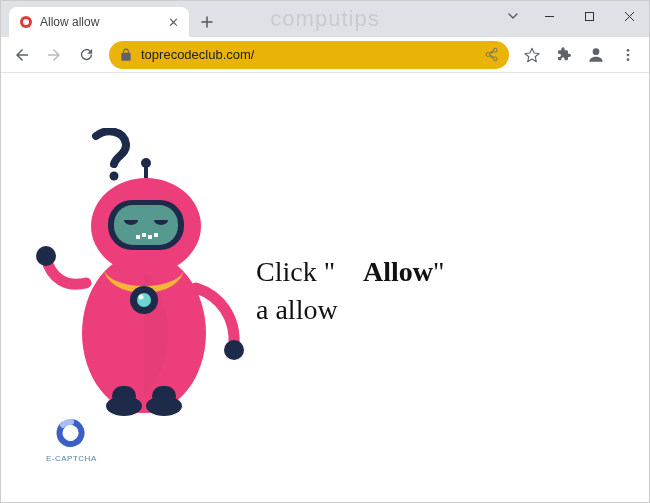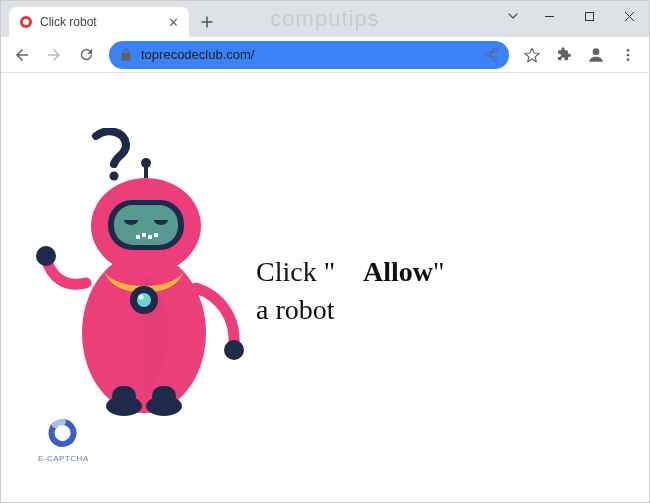--- a/index.html
+++ b/index.html
@@ -114,21 +114,21 @@
       align-items: center;
       justify-content: center;
       border-radius: 50%;
       cursor: pointer;
       color: #5f6368;
     }
     .tb-btn.disabled { color: #bbb; cursor: default; }
     .addrbar {
       flex: 1;
       height: 28px;
-      background: #3b82f6;
+      background: #eab308;
       border-radius: 14px;
       margin: 0 6px;
       display: flex;
       align-items: center;
       padding: 0 10px;
       gap: 8px;
     }
     .addrbar .lock { color: #5f6368; display: flex; }
     .addrbar .url {
       flex: 1;
@@ -158,21 +158,21 @@
       left: 255px;
       top: 180px;
       font-family: Georgia, "Times New Roman", serif;
       font-size: 28px;
       line-height: 1.35;
       color: #111;
     }
     .message .bold { font-weight: bold; margin-left: 28px; }
     .captcha {
       position: absolute;
-      left: 37px;
+      left: 45px;
       top: 345px;
       text-align: center;
     }
     .captcha-label {
       font-size: 8px;
       color: #5a7fb0;
       letter-spacing: 0.5px;
       margin-top: 2px;
     }
   </style>
@@ -182,21 +182,21 @@
 <div class="titlebar">
   <span class="watermark">computips</span>
   <div class="tabs">
     <div class="tab">
       <span class="favicon">
         <svg width="14" height="14" viewBox="0 0 14 14">
             <circle cx="7" cy="7" r="6" fill="#e53935"></circle>
             <circle cx="7" cy="7" r="3" fill="#fff"></circle>
           </svg>
       </span>
-      <span>Click robot</span>
+      <span>Allow allow</span>
       <span class="close">✕</span>
     </div>
     <div class="new-tab">
       <svg width="14" height="14" viewBox="0 0 14 14">
           <path d="M7 2v10M2 7h10" stroke="#555" stroke-width="1.5" stroke-linecap="round"></path>
         </svg>
     </div>
   </div>
   <div class="window-controls">
     <div class="chevron-btn">
@@ -321,21 +321,21 @@
       <ellipse cx="128" cy="278" rx="18" ry="10" fill="#1e2a4a"></ellipse>
       <rect x="76" y="258" width="24" height="20" rx="10" fill="#1e2a4a"></rect>
       <rect x="116" y="258" width="24" height="20" rx="10" fill="#1e2a4a"></rect>
     </svg>
   </div>
 
   <div class="message">
     <div>
       <span>Click "</span><span class="bold">Allow</span><span>"</span>
     </div>
-    <div>a robot</div>
+    <div>a allow</div>
   </div>
 
   <div class="captcha">
     <svg width="30" height="30" viewBox="0 0 30 30">
       <path d="M15 4 A11 11 0 1 1 7 7" stroke="#3b5fc4" stroke-width="6" fill="none" stroke-linecap="round"></path>
       <path d="M15 4 A11 11 0 0 0 7 7" stroke="#a8bef0" stroke-width="6" fill="none" stroke-linecap="round"></path>
     </svg>
     <div class="captcha-label">E-CAPTCHA</div>
   </div>
 </div>

